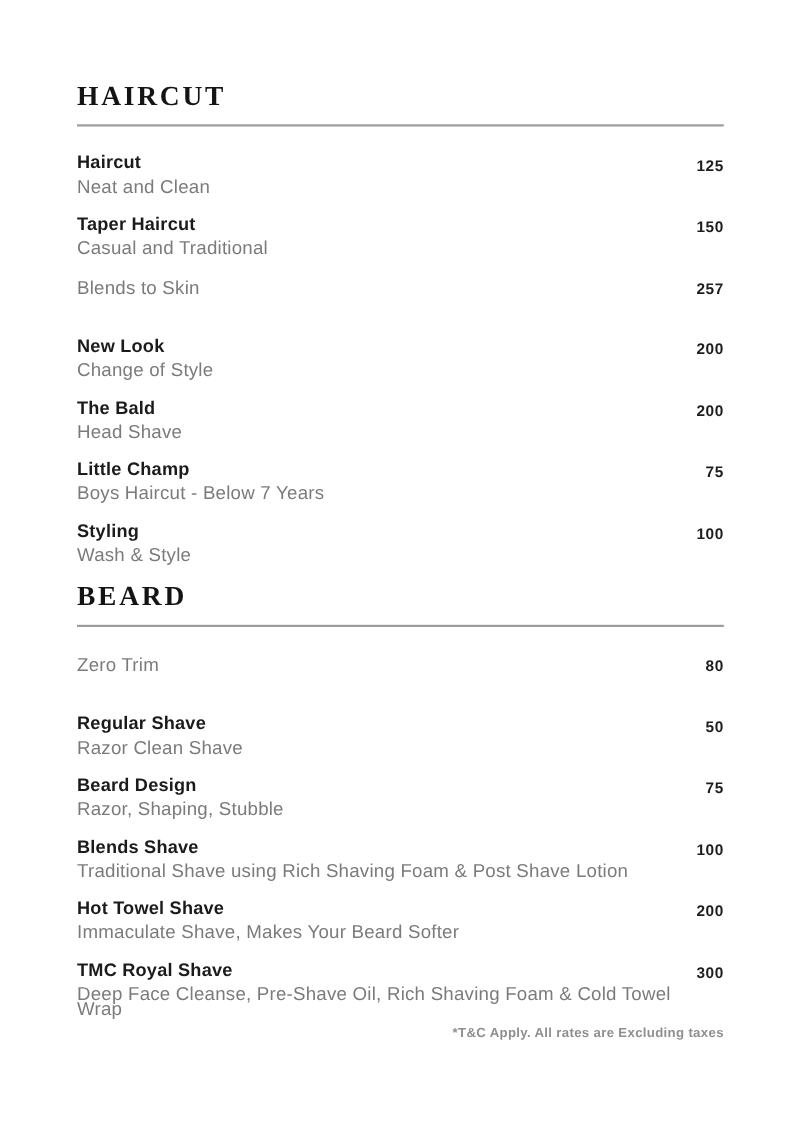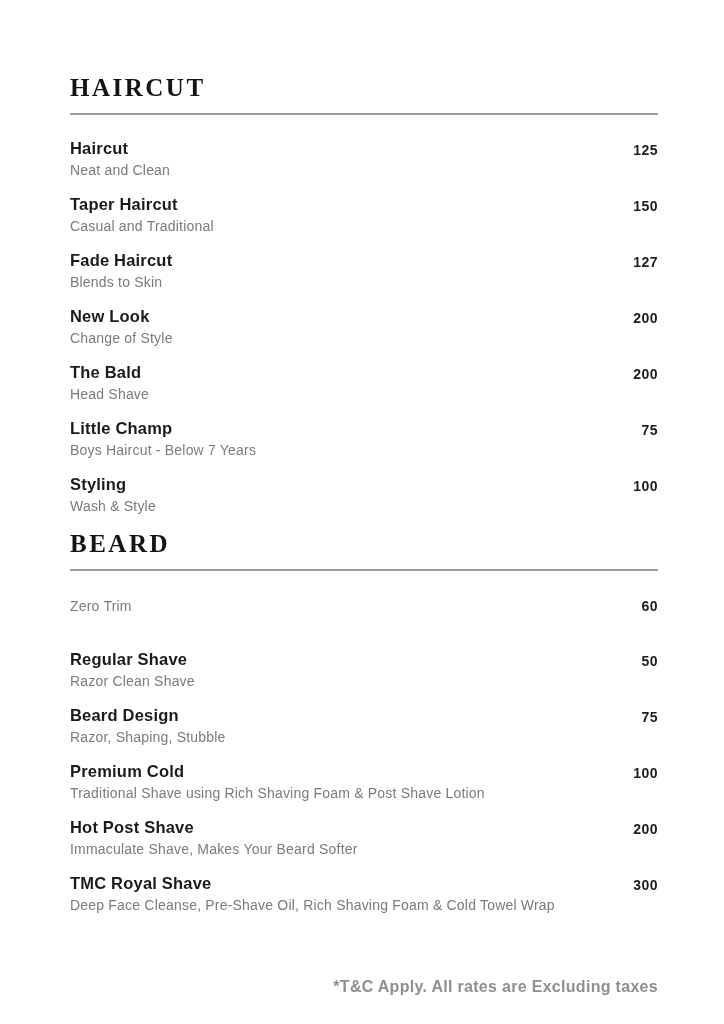--- a/index.html
+++ b/index.html
@@ -61,42 +61,42 @@
 
   .item-name {
     font-size: 16.5px;
     font-weight: 700;
     line-height: 20px;
     letter-spacing: 0.2px;
     color: var(--name-text);
   }
 
   .item-description {
-    font-size: 14px;
+    font-size: 17px;
     line-height: 14px;
     margin-top: 5px;
     letter-spacing: 0.2px;
     color: var(--description-text);
   }
 
   .item-price {
     flex: 0 0 auto;
     font-size: 14px;
     font-weight: 700;
     line-height: 20px;
     letter-spacing: 0.5px;
     color: var(--price-text);
     padding-top: 2px;
   }
 
   .footer-note {
     position: absolute;
     right: 66px;
-    top: 978px;
-    font-size: 16px;
+    top: 932px;
+    font-size: 12px;
     font-weight: 700;
     letter-spacing: 0.3px;
     color: var(--footer-text);
   }
 </style>
 </head>
 <body>
 
 <div class="page">
   <div class="content">
@@ -115,24 +115,23 @@
   <div class="menu-item">
     <div class="item-left">
       <div class="item-name">Taper Haircut</div>
       <div class="item-description">Casual and Traditional</div>
     </div>
     <div class="item-price">150</div>
   </div>
 
   <div class="menu-item">
     <div class="item-left">
-      <div class="item-name">Fade Haircut</div>
       <div class="item-description">Blends to Skin</div>
     </div>
-    <div class="item-price">127</div>
+    <div class="item-price">257</div>
   </div>
 
   <div class="menu-item">
     <div class="item-left">
       <div class="item-name">New Look</div>
       <div class="item-description">Change of Style</div>
     </div>
     <div class="item-price">200</div>
   </div>
 
@@ -163,50 +162,50 @@
   </section>
 
   <section class="section">
     <h2 class="section-title">BEARD</h2>
     <div class="section-rule"></div>
     <div class="items">
   <div class="menu-item">
     <div class="item-left">
       <div class="item-description">Zero Trim</div>
     </div>
-    <div class="item-price">60</div>
+    <div class="item-price">80</div>
   </div>
 
   <div class="menu-item">
     <div class="item-left">
       <div class="item-name">Regular Shave</div>
       <div class="item-description">Razor Clean Shave</div>
     </div>
     <div class="item-price">50</div>
   </div>
 
   <div class="menu-item">
     <div class="item-left">
       <div class="item-name">Beard Design</div>
       <div class="item-description">Razor, Shaping, Stubble</div>
     </div>
     <div class="item-price">75</div>
   </div>
 
   <div class="menu-item">
     <div class="item-left">
-      <div class="item-name">Premium Cold</div>
+      <div class="item-name">Blends Shave</div>
       <div class="item-description">Traditional Shave using Rich Shaving Foam &amp; Post Shave Lotion</div>
     </div>
     <div class="item-price">100</div>
   </div>
 
   <div class="menu-item">
     <div class="item-left">
-      <div class="item-name">Hot Post Shave</div>
+      <div class="item-name">Hot Towel Shave</div>
       <div class="item-description">Immaculate Shave, Makes Your Beard Softer</div>
     </div>
     <div class="item-price">200</div>
   </div>
 
   <div class="menu-item">
     <div class="item-left">
       <div class="item-name">TMC Royal Shave</div>
       <div class="item-description">Deep Face Cleanse, Pre-Shave Oil, Rich Shaving Foam &amp; Cold Towel Wrap</div>
     </div>

